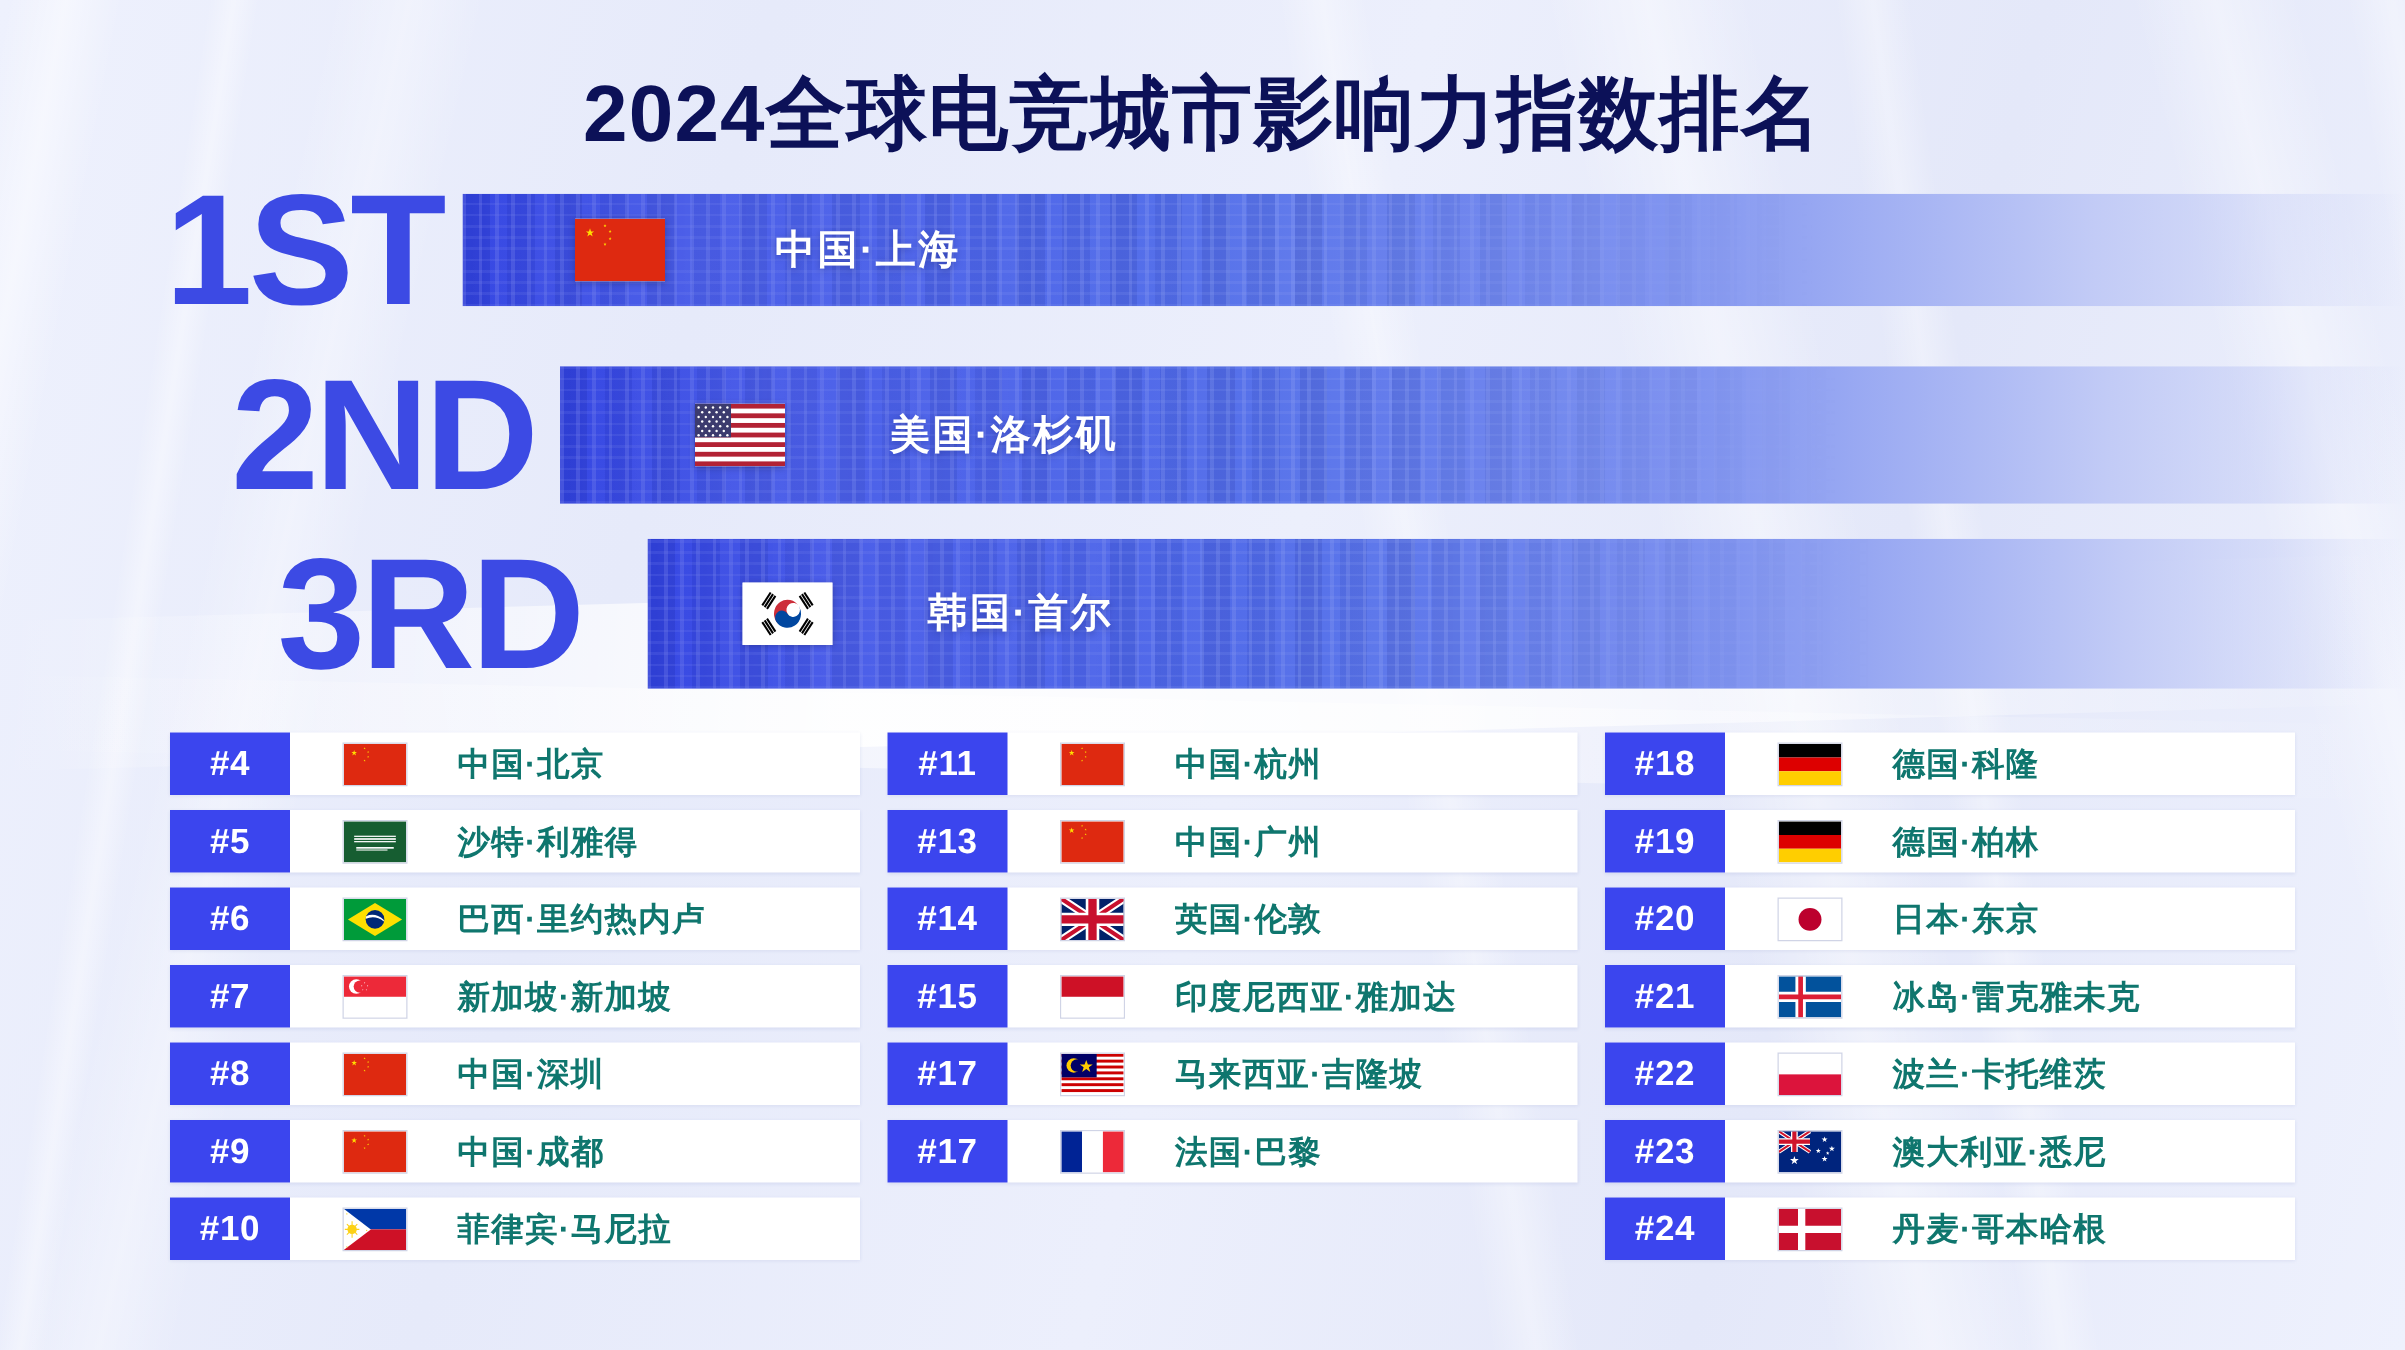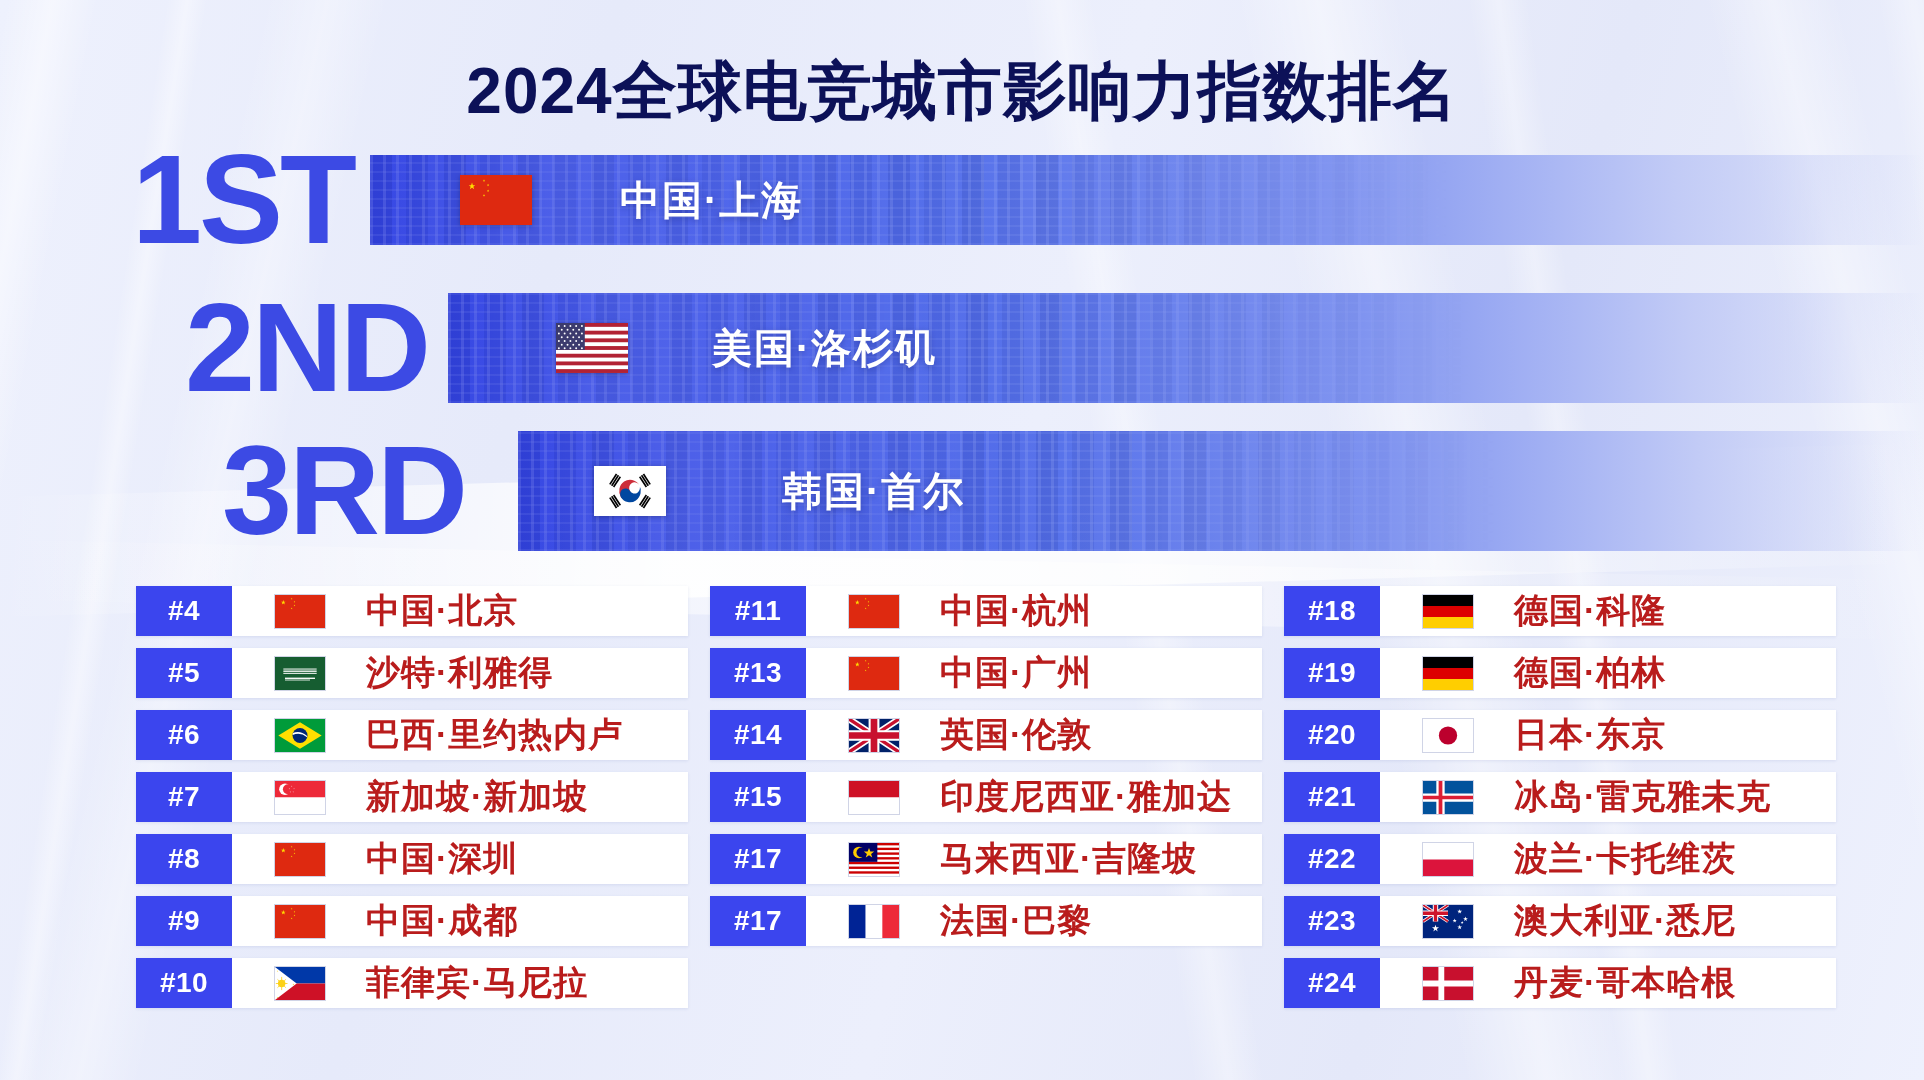--- a/index.html
+++ b/index.html
@@ -95,27 +95,27 @@
     width:72px;height:50px;
     box-shadow:0 1px 5px rgba(0,0,0,.25);
     overflow:hidden;background:#fff;
   }
   .p1 .podium-flag{left:460px;}
   .p2 .podium-flag{left:556px;}
   .p3 .podium-flag{left:594px;}
 
   .podium-name{
     position:absolute;top:50%;transform:translateY(-50%);
-    color:#ffffff;font-weight:bold;font-size:40px;letter-spacing:2px;
+    color:#ffffff;font-weight:bold;font-size:32px;letter-spacing:2px;
     text-shadow:0 2px 6px rgba(20,30,110,.35);
     white-space:nowrap;
   }
   .p1 .podium-name{left:620px;}
   .p2 .podium-name{left:712px;}
-  .p3 .podium-name{left:742px;margin-left:40px;}
+  .p3 .podium-name{left:742px;}
 
   
   #rank-list{
     position:absolute;top:586px;left:136px;
     width:1700px;
     display:flex;justify-content:space-between;
   }
   .rank-col{width:552px;display:flex;flex-direction:column;gap:12px;}
   .rank-row{
     height:50px;display:flex;align-items:center;
@@ -127,22 +127,22 @@
     background:#3b45ee;color:#fff;
     font-size:28px;font-weight:bold;letter-spacing:.5px;
     display:flex;align-items:center;justify-content:center;
   }
   .rank-flag{
     width:52px;height:35px;flex:0 0 52px;
     margin-left:42px;overflow:hidden;background:#fff;
     border:1px solid rgba(150,160,200,.45);box-sizing:border-box;
   }
   .rank-name{
-    margin-left:40px;color:#b91c1c;
-    font-size:34px;font-weight:bold;letter-spacing:1px;white-space:nowrap;
+    margin-left:40px;color:#0f766e;
+    font-size:26px;font-weight:bold;letter-spacing:1px;white-space:nowrap;
   }
   
   .flag-svg{display:block;width:100%;height:100%;}
 </style>
 </head>
 <body>
 
 <div id="bg-base"></div>
 <div id="bg-rays">
   <i class="r1"></i>

